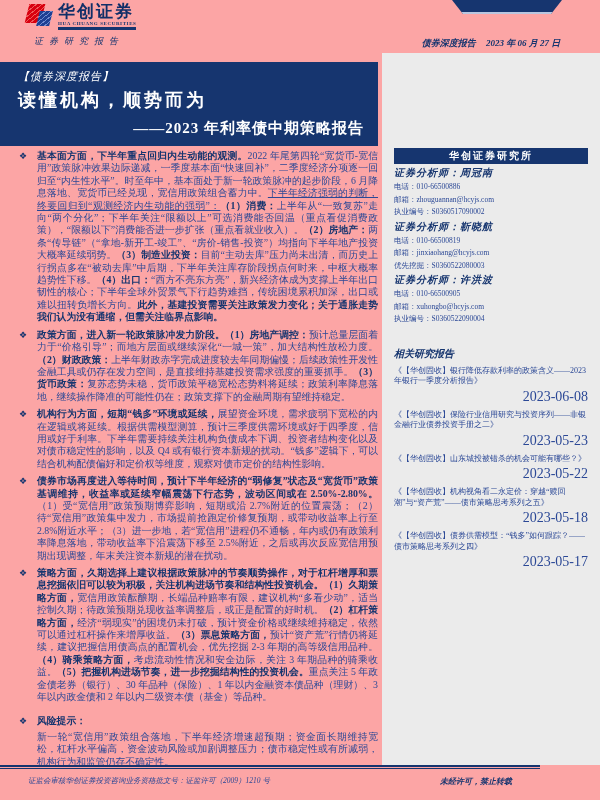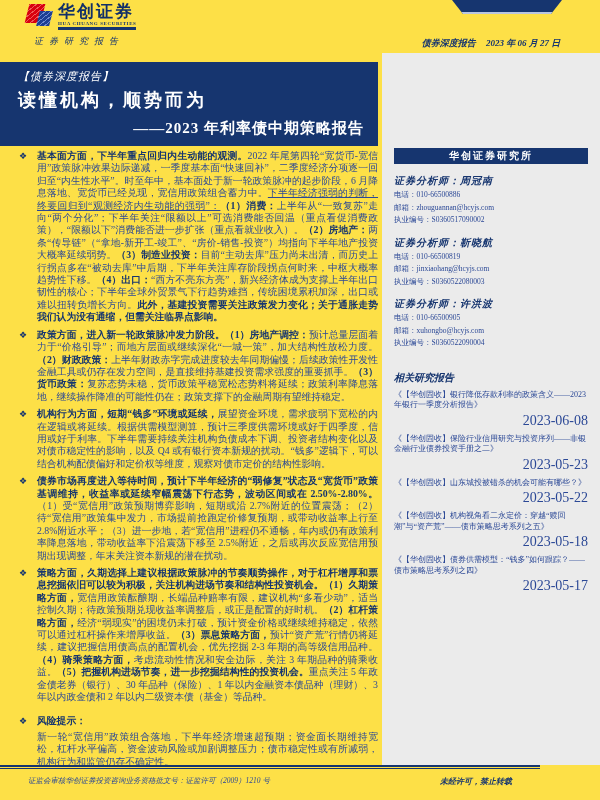--- a/index.html
+++ b/index.html
@@ -1,17 +1,17 @@
 <!DOCTYPE html>
 <html><head>
 <meta charset="utf-8">
 <style>
   html,body{margin:0;padding:0;}
   body{width:600px;height:800px;background:#fff;font-family:"Liberation Serif","DejaVu Serif",serif;}
-  .page{position:relative;width:600px;height:800px;background:#fde047;overflow:hidden;}
+  .page{position:relative;width:600px;height:800px;background:#fca5a5;overflow:hidden;}
 
   
   .corner-badge{position:absolute;top:0;left:452px;width:110px;height:12px;background:#16356f;
     clip-path:polygon(0 0,100% 0,90% 100%,10% 100%);border-bottom:2px solid #b9c6e0;}
   .logo-wrap{position:absolute;left:24px;top:3px;}
   .logo-row{display:flex;align-items:flex-start;}
   .logo-mark{position:relative;width:32px;height:26px;flex:none;}
   .logo-red{position:absolute;left:3px;top:1px;width:16px;height:19px;background:#d8000f;
     transform:skewX(-14deg);background:repeating-linear-gradient(315deg,#d8000f 0 3px,#ef5a5a 3px 4px);}
   .logo-blue{position:absolute;left:14px;top:8px;width:13px;height:15px;transform:skewX(-14deg);
@@ -31,21 +31,21 @@
     box-sizing:border-box;padding:7px 14px 0 18px;}
   .tb-category{font-size:11px;font-style:italic;letter-spacing:1px;}
   .tb-title{font-size:18px;font-weight:bold;letter-spacing:3px;margin-top:4px;}
   .tb-subtitle{font-size:15px;font-weight:bold;text-align:right;margin-top:7px;letter-spacing:1px;}
 
   
   .sidebar{position:absolute;left:382px;top:53px;width:218px;height:712px;background:#ebebeb;
     box-sizing:border-box;padding:95px 12px 0 12px;font-family:Liberation Serif, serif;}
   .institute-bar{background:#16356f;color:#fff;font-size:10px;font-weight:bold;text-align:center;
     line-height:16px;height:16px;letter-spacing:2px;}
-  .analyst{margin-top:10px;}
+  .analyst{margin-top:2px;}
   .analyst-title{font-size:10px;font-weight:bold;font-style:italic;color:#16356f;letter-spacing:1px;}
   .analyst-line{font-size:7.5px;color:#2b4896;line-height:11.5px;margin-top:1px;}
   .related-title{margin-top:22px;font-size:10px;font-weight:bold;font-style:italic;color:#16356f;}
   .report-item{margin-top:5px;}
   .report-item .rt{font-size:8px;color:#2b4896;line-height:10.5px;display:block;}
   .report-item .rd{font-size:14px;color:#2b4896;display:block;text-align:right;margin-top:2px;}
 
   
   .main{position:absolute;left:18px;top:150px;width:360px;}
   .bullet{display:flex;margin-bottom:5px;}
@@ -105,21 +105,21 @@
       <div class="analyst-title">证券分析师：周冠南</div>
       <div class="analyst-line">电话：010-66500886</div>
       <div class="analyst-line">邮箱：zhouguannan@hcyjs.com</div>
       <div class="analyst-line">执业编号：S0360517090002</div>
     </div>
 
     <div class="analyst">
       <div class="analyst-title">证券分析师：靳晓航</div>
       <div class="analyst-line">电话：010-66500819</div>
       <div class="analyst-line">邮箱：jinxiaohang@hcyjs.com</div>
-      <div class="analyst-line">执业编号：S0360522080003</div>
+      <div class="analyst-line">优先挖掘：S0360522080003</div>
     </div>
 
     <div class="analyst">
       <div class="analyst-title">证券分析师：许洪波</div>
       <div class="analyst-line">电话：010-66500905</div>
       <div class="analyst-line">邮箱：xuhongbo@hcyjs.com</div>
       <div class="analyst-line">执业编号：S0360522090004</div>
     </div>
 
 

